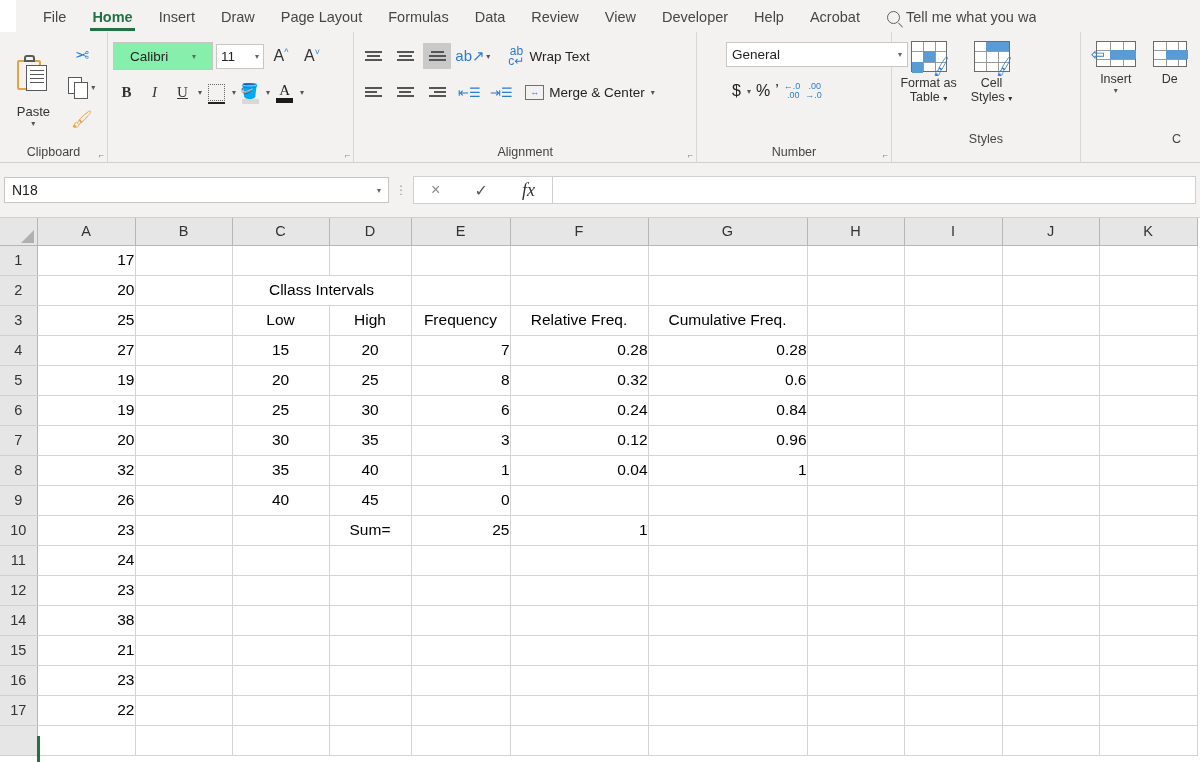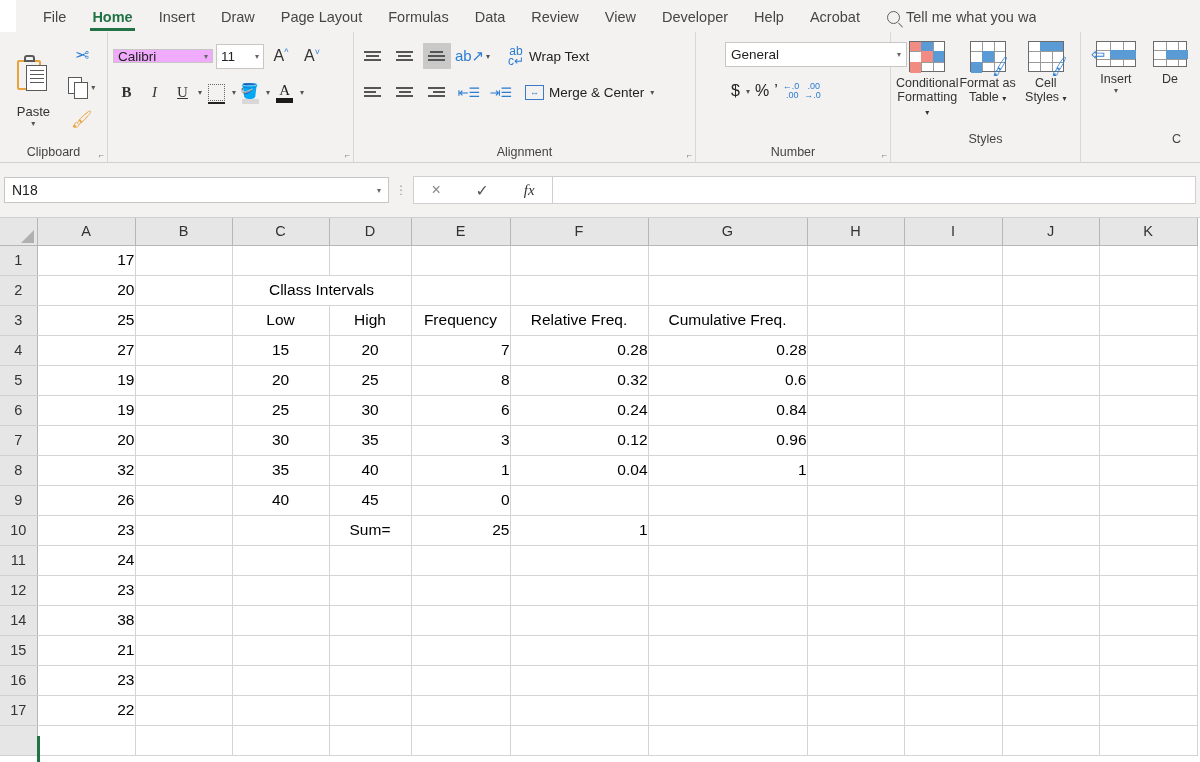--- a/index.html
+++ b/index.html
@@ -145,23 +145,23 @@
   .copy-ic::after {
     content:""; position:absolute; left:6px; top:5px; width:12px; height:15px;
     border:1.5px solid #595959; background:#fff;
   }
   .brush { font-size: 17px; color: #e8a33d; }
   
   .g-font { width: 248px; }
   .row1 { display: flex; align-items: center; gap: 3px; height: 30px; margin-top:5px;}
   .row2 { display: flex; align-items: center; gap: 1px; height: 30px; margin-top:6px;}
   .fontbox {
-    width: 100px; height: 14px; background: #f0abfc;
+    width: 100px; height: 28px; background: #86efac;
     border: 1px solid #c8c6c4; display:flex; align-items:center;
-    padding: 0 4px; font-size: 13.5px; color:#222;
+    padding: 0 16px; font-size: 13.5px; color:#222;
   }
   .fontbox span:first-child { flex:1; }
   .sizebox {
     width: 48px; height: 25px; background:#fff; border:1px solid #c8c6c4;
     display:flex; align-items:center; padding:0 4px; font-size:13.5px; color:#222;
   }
   .sizebox span:first-child { flex:1; }
   .drop { font-size: 8px; color:#666; }
   .agrow { width: 28px; text-align:center; font-size: 16px; color:#333; position:relative;}
   .agrow sup { font-size:9px; color:#2b7cd3; }
@@ -237,21 +237,21 @@
     font-size:14px; color:#222;
   }
   .namebox span:first-child{flex:1;}
   .vdots { width:24px; text-align:center; color:#999; font-size:12px; letter-spacing:0; line-height:12px;}
   .fxbox {
     width:140px; height:28px; background:#fff; border:1px solid #d0cece;
     display:flex; align-items:center; justify-content:space-around;
     color:#8a8886; font-size:16px;
   }
   .fxbox .ok { color:#555; }
-  .fxbox .fx { font-family:"Liberation Serif", serif; font-style:italic; font-size:15px; color:#333;}
+  .fxbox .fx { font-family:"Liberation Serif", serif; font-style:italic; font-size:18px; color:#333;}
   .inputbar {
     flex:1; height:28px; background:#fff; border:1px solid #d0cece;
     border-left:none; margin-right:2px;
   }
   
   .sheet { position: relative; width:1200px; height: 545px; background:#fff; overflow:hidden;}
   table.grid { border-collapse: collapse; table-layout: fixed; }
   table.grid td, table.grid th { padding:0; }
   th.corner {
     width:37px; height:27px; background:#e6e6e6;
@@ -446,37 +446,20 @@
         <div class="dec">←.0<br>&nbsp;.00</div>
         <div class="dec">&nbsp;.00<br>→.0</div>
       </div>
     </div>
     <div class="group-label">Number</div>
     <div class="dlg">⌐</div>
   </div>
 
   <div class="group g-styles">
     <div class="st-row">
-      <div class="stitem">
-        <div class="grid-ic">
-          <div class="vl" style="left:11px"></div>
-            <div class="vl" style="left:23px"></div>
-          <div class="hl" style="top:9px"></div>
-            <div class="hl" style="top:20px"></div>
-          <div class="cell-r" style="left:0;top:0;width:11px;height:9px"></div>
-          <div class="cell-r" style="left:11px;top:9px;width:12px;height:11px"></div>
-          <div class="cell-r" style="left:0;top:20px;width:11px;height:11px"></div>
-          <div class="cell-b" style="left:11px;top:0;width:12px;height:9px"></div>
-          <div class="cell-b" style="left:23px;top:9px;width:11px;height:11px"></div>
-        </div>
-        <div class="txt">
-          <span>Conditional</span><br>
-          <span>Formatting</span> <span style="font-size:8px">▾</span>
-        </div>
-      </div>
       <div class="stitem">
         <div class="grid-ic">
           <div class="vl" style="left:11px"></div>
             <div class="vl" style="left:23px"></div>
           <div class="hl" style="top:9px"></div>
             <div class="hl" style="top:20px"></div>
           <div class="cell-b" style="left:0;top:20px;width:11px;height:11px"></div>
           <div class="cell-b" style="left:11px;top:9px;width:12px;height:11px"></div>
           <span class="brush2">🖌</span>
         </div>

